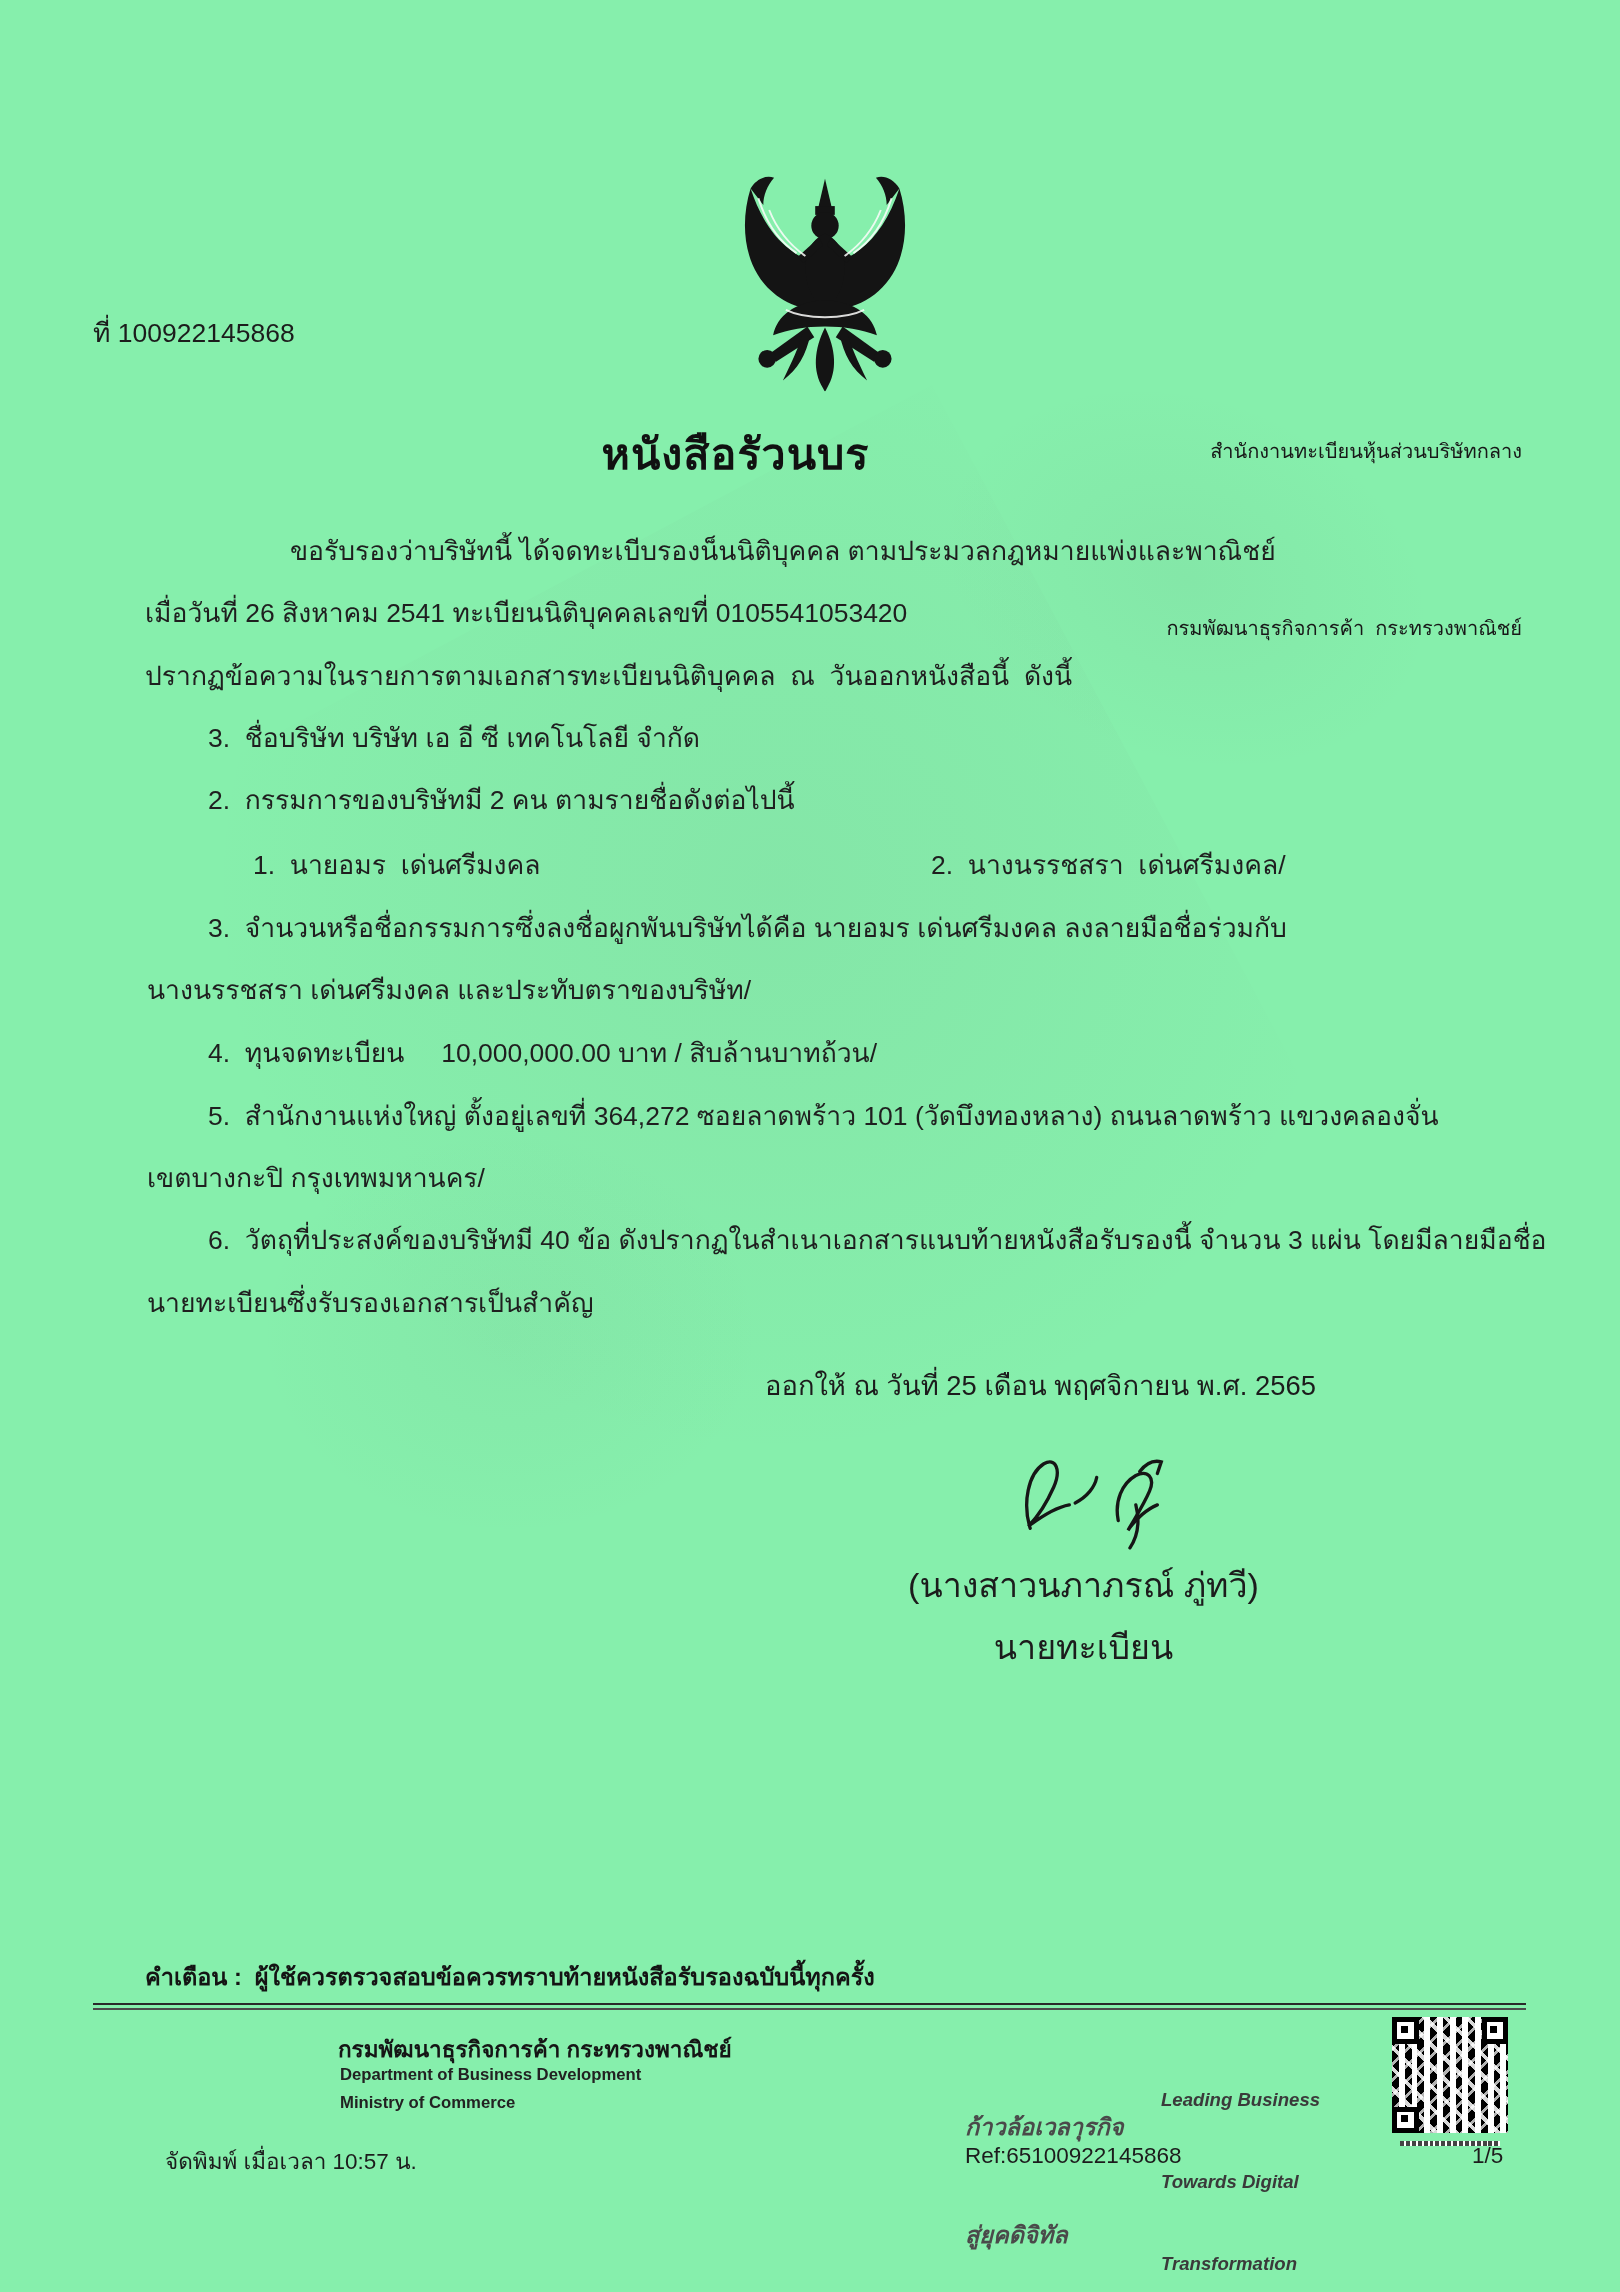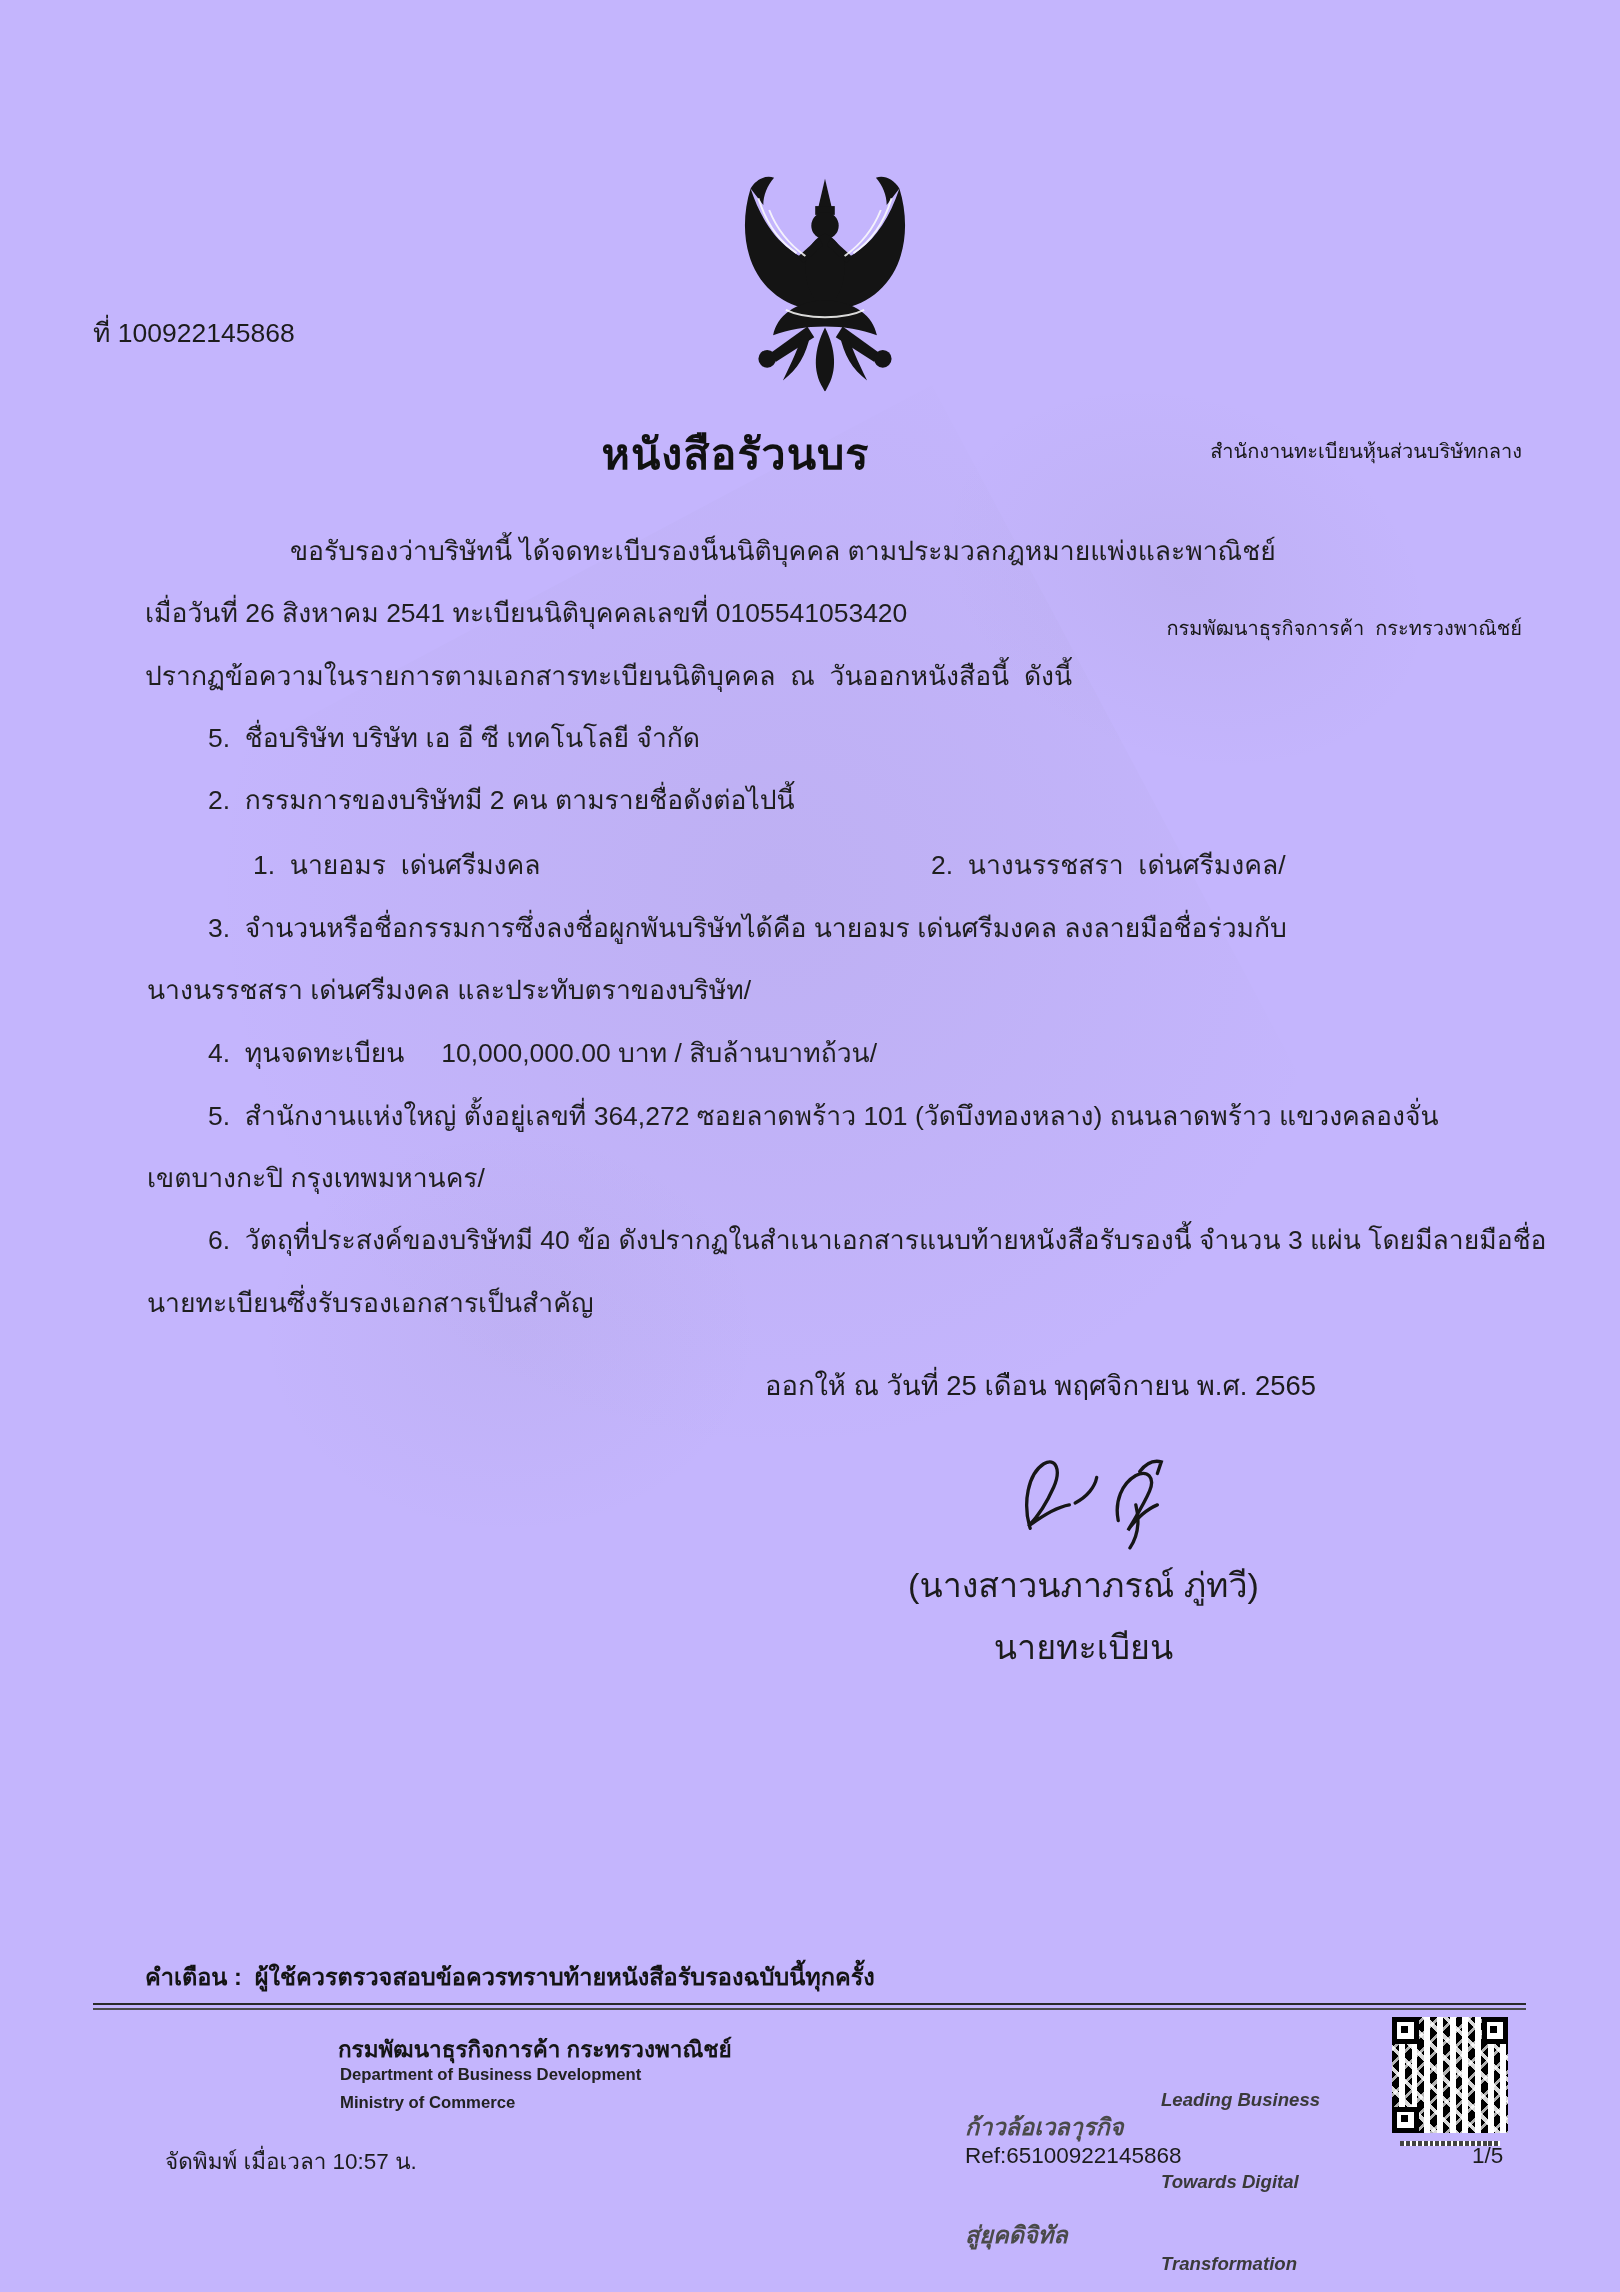--- a/index.html
+++ b/index.html
@@ -1,19 +1,19 @@
 <!DOCTYPE html>
 <html><head>
 <meta charset="utf-8">
 <style>
   html,body{margin:0;padding:0;background:#e8e8e8;}
   .page{
     position:relative;
     width:1620px;height:2293px;
-    background:#c4b5fd;
+    background:#86efac;
     overflow:hidden;
     font-family:"Liberation Sans","DejaVu Sans",sans-serif;
     color:#1c1c1c;
   }
   .abs{position:absolute;white-space:pre-wrap;}
   .body-line{font-size:26.5px;line-height:33px;color:#1f1f1f;}
   .doc-no{font-size:26.5px;}
   .office{right:98px;text-align:right;font-size:20px;line-height:59px;color:#181818;}
   .title{font-size:43px;font-weight:bold;letter-spacing:1px;text-align:center;color:#111;}
   .issue-line{font-size:27.4px;text-align:left;}
@@ -101,21 +101,21 @@
   <div class="abs office" style="top:304px;width:686px;">
     <div>สำนักงานทะเบียนหุ้นส่วนบริษัทกลาง</div>
     <div>กรมพัฒนาธุรกิจการค้า  กระทรวงพาณิชย์</div>
   </div>
   <div class="abs title" style="left:412px;top:420px;width:647px;">หนังสือรัวนบร</div>
 
   <div class="abs body-line" style="left:290px;top:535px;">ขอรับรองว่าบริษัทนี้ ได้จดทะเบีบรองน็นนิติบุคคล ตามประมวลกฎหมายแพ่งและพาณิชย์</div>
   <div class="abs body-line" style="left:145px;top:597px;">เมื่อวันที่ 26 สิงหาคม 2541 ทะเบียนนิติบุคคลเลขที่ 0105541053420</div>
   <div class="abs body-line" style="left:145px;top:660px;">ปรากฏข้อความในรายการตามเอกสารทะเบียนนิติบุคคล  ณ  วันออกหนังสือนี้  ดังนี้</div>
 
-  <div class="abs body-line" style="left:208px;top:722px;">5.  ชื่อบริษัท บริษัท เอ อี ซี เทคโนโลยี จำกัด</div>
+  <div class="abs body-line" style="left:208px;top:722px;">3.  ชื่อบริษัท บริษัท เอ อี ซี เทคโนโลยี จำกัด</div>
   <div class="abs body-line" style="left:208px;top:784px;">2.  กรรมการของบริษัทมี 2 คน ตามรายชื่อดังต่อไปนี้</div>
 
   <div class="abs body-line" style="left:253px;top:849px;">1.  นายอมร  เด่นศรีมงคล</div>
   <div class="abs body-line" style="left:931px;top:849px;">2.  นางนรรชสรา  เด่นศรีมงคล/</div>
 
   <div class="abs body-line" style="left:208px;top:912px;">3.  จำนวนหรือชื่อกรรมการซึ่งลงชื่อผูกพันบริษัทได้คือ นายอมร เด่นศรีมงคล ลงลายมือชื่อร่วมกับ</div>
   <div class="abs body-line" style="left:147px;top:974px;">นางนรรชสรา เด่นศรีมงคล และประทับตราของบริษัท/</div>
 
   <div class="abs body-line" style="left:208px;top:1037px;">4.  ทุนจดทะเบียน     10,000,000.00 บาท / สิบล้านบาทถ้วน/</div>
 

